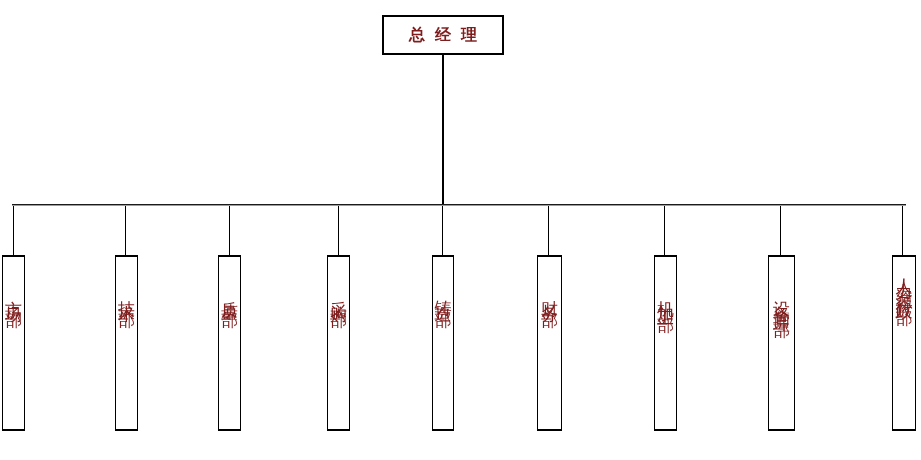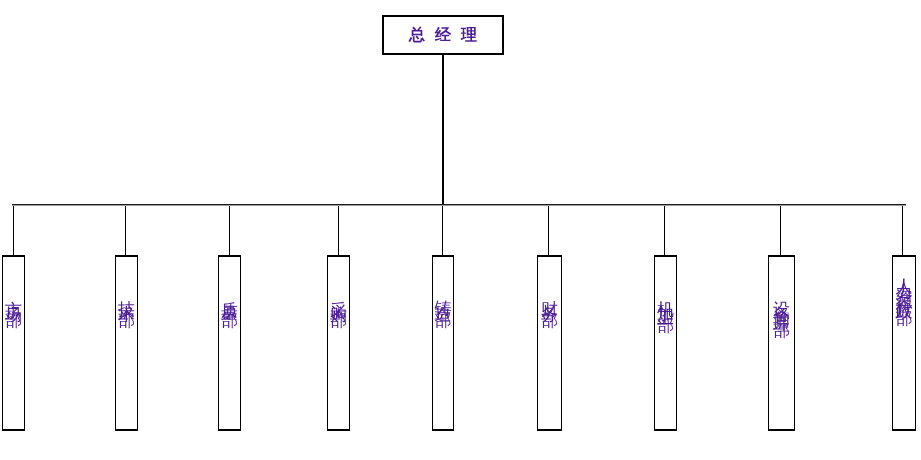--- a/index.html
+++ b/index.html
@@ -7,21 +7,21 @@
     padding: 0;
     background: #ffffff;
     font-family: "Liberation Sans", sans-serif;
   }
   .canvas {
     position: relative;
     width: 921px;
     height: 460px;
     background: #ffffff;
     overflow: hidden;
-    color: #4c1d95;
+    color: #7f1d1d;
   }
   
   .root-box {
     position: absolute;
     left: 382px;
     top: 15px;
     width: 122px;
     height: 40px;
     box-sizing: border-box;
     border: 2px solid #000000;

